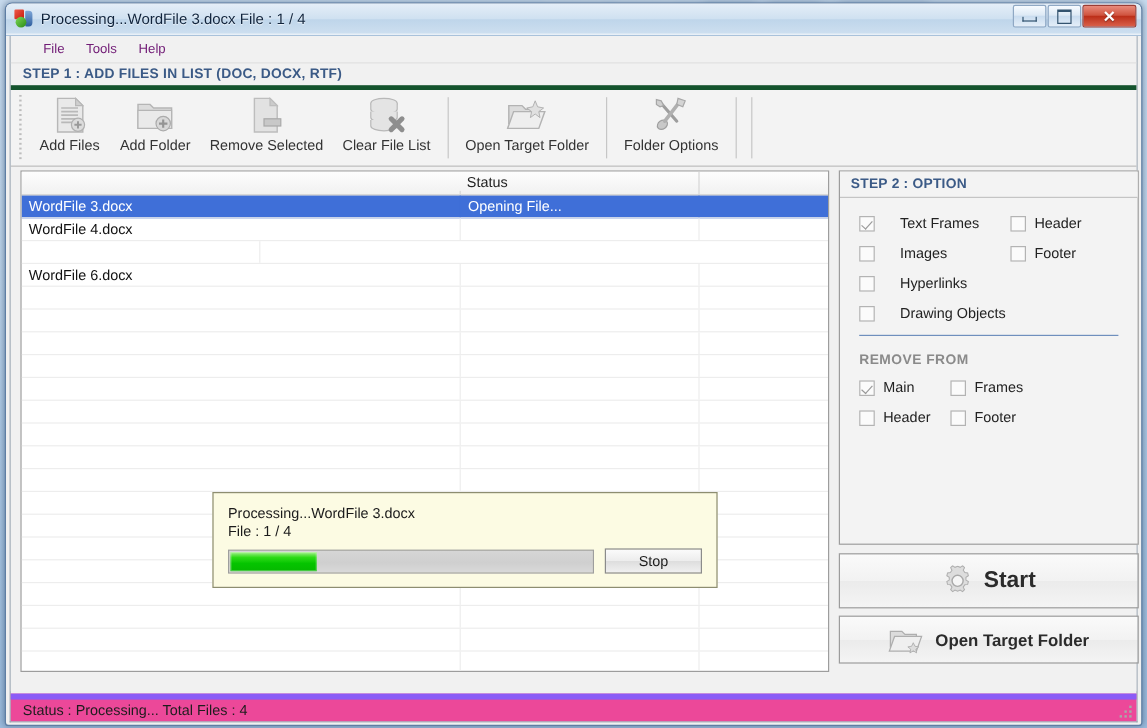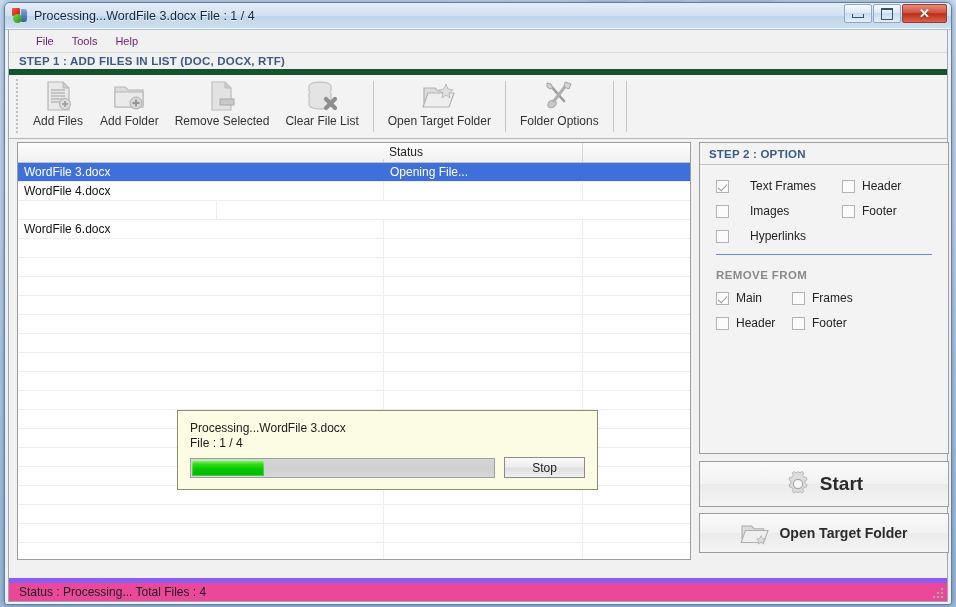--- a/index.html
+++ b/index.html
@@ -155,21 +155,21 @@
   #step1-header {
     height: 22px;
     display: flex;
     align-items: center;
     padding-left: 10px;
     font-size: 11.5px;
     font-weight: bold;
     letter-spacing: 0.2px;
     color: #3b5a86;
     background: #f1f1f1;
-    border-bottom: 6px solid #14532d;
+    border-bottom: 4px solid #14532d;
     box-sizing: border-box;
   }
 
   
   #toolbar {
     position: relative;
     height: 64px;
     background: #f3f3f3;
     border-bottom: 1px solid #b5b5b5;
     display: flex;
@@ -740,20 +740,26 @@
                 <span class="box"></span>
                 <span>Footer</span>
               </div>
             </div>
             <div class="chk-row">
               <div class="chk w1">
                 <span class="box"></span>
                 <span>Hyperlinks</span>
               </div>
             </div>
+            <div class="chk-row">
+              <div class="chk w1">
+                <span class="box"></span>
+                <span>Drawing Objects</span>
+              </div>
+            </div>
           </div>
 
           <div class="divider-blue"></div>
 
           <div class="section-label">REMOVE FROM</div>
 
           <div class="chk-grid" style="padding-top:0;">
             <div class="chk-row">
               <div class="chk wA">
                 <span class="box checked"></span>

